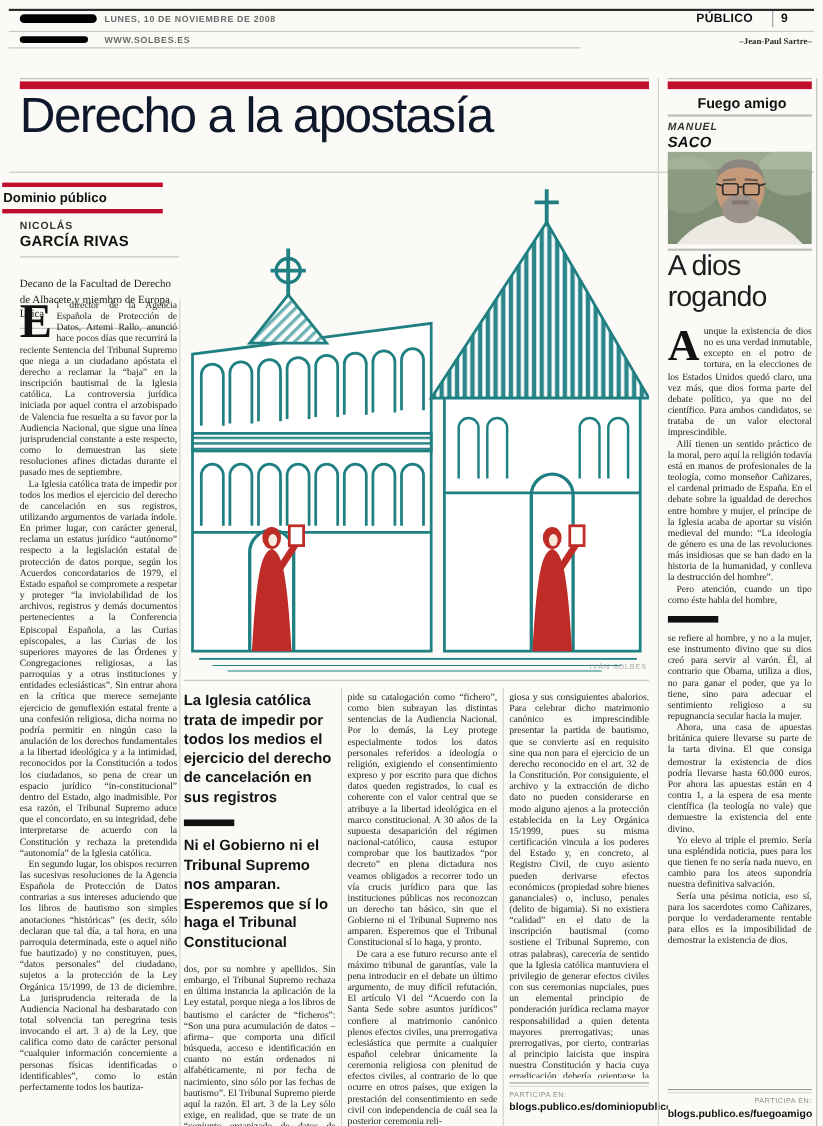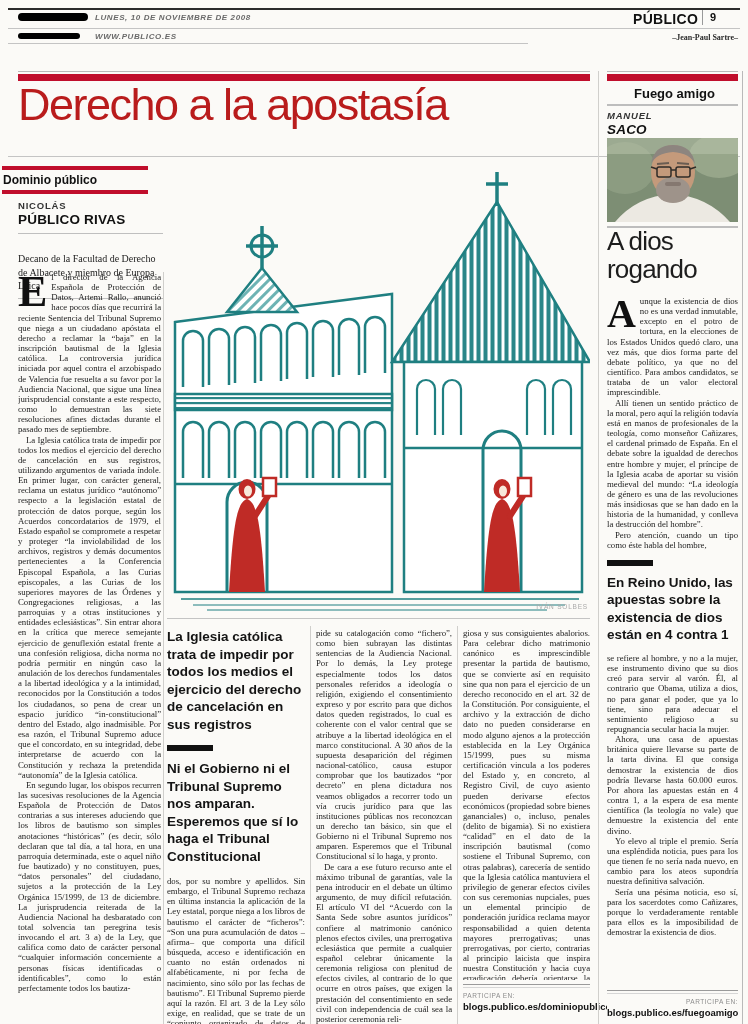--- a/index.html
+++ b/index.html
@@ -9,32 +9,32 @@
     font-family:"Liberation Serif", serif; color:#1c1c1c;
   }
   .abs { position:absolute; }
   .hairline { position:absolute; background:#c4c4c4; }
   .vline { position:absolute; width:1px; background:#d0cfcc; }
 
   
   .top-rule { top:8px; left:8px; width:732px; height:2px; background:#2b2b2b; }
   .logo-bar { background:#000; border-radius:4px; }
   .hdr-small { font-family:"Liberation Sans", sans-serif; font-size:8px; font-weight:bold;
-               letter-spacing:0.6px; color:#6a6a6a;font-style:italic; }
-  .brand { font-family:"Liberation Sans", sans-serif; font-size:14px; font-weight:bold; color:#111; letter-spacing:0.3px; }
+               letter-spacing:0.6px; color:#6a6a6a; }
+  .brand { font-family:"Liberation Sans", sans-serif; font-size:11px; font-weight:bold; color:#111; letter-spacing:0.3px; }
   .pagenum { font-family:"Liberation Sans", sans-serif; font-size:11px; font-weight:bold; color:#111; }
   .masthead-quote { text-align:right; }
   .masthead-quote .q { font-size:18px; font-weight:bold; color:#141414; letter-spacing:-0.3px; }
   .masthead-quote .qa { font-size:8px; font-weight:bold; color:#2a2a2a; margin-top:1px; }
 
   .redbar { background:#c00e2c; height:7px; }
   .redbar-wrap { border-top:1px solid #b9b9b9; padding-top:2px; }
 
   .headline { font-family:"Liberation Sans", sans-serif; font-weight:normal; font-size:45px;
-              line-height:50px; letter-spacing:-1.5px; color:#b91c1c; }
+              line-height:50px; letter-spacing:-1.5px; color:#0f172a; }
 
   .kicker-box { border-top:4px solid #c00e2c; border-bottom:4px solid #c00e2c; padding:3px 0 3px 1px; }
   .kicker-box .k { font-family:"Liberation Sans", sans-serif; font-weight:bold; font-size:12px; color:#111; }
 
   .author-first { font-family:"Liberation Sans", sans-serif; font-weight:bold; font-size:9.5px;
                   letter-spacing:0.8px; color:#333; }
   .author-last  { font-family:"Liberation Sans", sans-serif; font-weight:bold; font-size:13.5px;
                   letter-spacing:0.2px; color:#111; margin-top:1px; }
   .author-bio   { font-size:10px; line-height:13.5px; color:#222;
                   border-top:1px solid #bfbfbf; border-bottom:1px solid #bfbfbf;
@@ -74,21 +74,21 @@
 <div class="page">
 
   <div class="abs top-rule"></div>
   <div class="abs logo-bar" style="top:13px;left:18px;width:70px;height:8px;"></div>
   <div class="abs hdr-small" style="top:13px;left:95px;">LUNES, 10 DE NOVIEMBRE DE 2008</div>
   <div class="abs brand" style="top:11px;left:633px;">PÚBLICO</div>
   <div class="abs" style="top:10px;left:702px;width:1px;height:15px;background:#999;"></div>
   <div class="abs pagenum" style="top:11px;left:710px;">9</div>
   <div class="hairline" style="top:28px;left:8px;width:732px;height:1px;"></div>
   <div class="abs logo-bar" style="top:33px;left:18px;width:62px;height:6px;"></div>
-  <div class="abs hdr-small" style="top:32px;left:95px;">WWW.PUBLICO.ES</div>
+  <div class="abs hdr-small" style="top:32px;left:95px;">WWW.SOLBES.ES</div>
   <div class="hairline" style="top:43px;left:8px;width:520px;height:1px;"></div>
 
   <div class="abs masthead-quote" style="top:32px;right:10px;width:220px;">
     <div class="qa">–Jean-Paul Sartre–</div>
   </div>
 
   <div class="abs redbar-wrap" style="top:71px;left:18px;width:572px;">
       <div class="redbar"></div>
     </div>
   <div class="abs redbar-wrap" style="top:71px;left:607px;width:131px;">
@@ -96,21 +96,21 @@
     </div>
 
   <h1 class="abs headline" style="top:80px;left:18px;width:575px;margin:0;">Derecho a la apostasía</h1>
   <div class="hairline" style="top:156px;left:8px;width:732px;height:1px;"></div>
 
   <div class="abs kicker-box" style="top:166px;left:2px;width:145px;">
     <div class="k">Dominio público</div>
   </div>
   <div class="abs" style="top:200px;left:18px;width:145px;">
     <div class="author-first">NICOLÁS</div>
-    <div class="author-last">PÚBLICO RIVAS</div>
+    <div class="author-last">GARCÍA RIVAS</div>
     <div class="author-bio">Decano de la Facultad de Derecho de Albacete y miembro de Europa Laica</div>
   </div>
 
   <div class="abs body-text clip" style="top:272px;left:18px;width:143px;height:750px;">
     <p><span class="dropcap">E</span><span>l director de la Agencia Española de Protección de Datos, Artemi Rallo, anunció hace pocos días que recurrirá la reciente Sentencia del Tribunal Supremo que niega a un ciudadano apóstata el derecho a reclamar la “baja” en la inscripción bautismal de la Iglesia católica. La controversia jurídica iniciada por aquel contra el arzobispado de Valencia fue resuelta a su favor por la Audiencia Nacional, que sigue una línea jurisprudencial constante a este respecto, como lo demuestran las siete resoluciones afines dictadas durante el pasado mes de septiembre.</span></p>
     <p>La Iglesia católica trata de impedir por todos los medios el ejercicio del derecho de cancelación en sus registros, utilizando argumentos de variada índole. En primer lugar, con carácter general, reclama un estatus jurídico “autónomo” respecto a la legislación estatal de protección de datos porque, según los Acuerdos concordatarios de 1979, el Estado español se compromete a respetar y proteger “la inviolabilidad de los archivos, registros y demás documentos pertenecientes a la Conferencia Episcopal Española, a las Curias episcopales, a las Curias de los superiores mayores de las Órdenes y Congregaciones religiosas, a las parroquias y a otras instituciones y entidades eclesiásticas”. Sin entrar ahora en la crítica que merece semejante ejercicio de genuflexión estatal frente a una confesión religiosa, dicha norma no podría permitir en ningún caso la anulación de los derechos fundamentales a la libertad ideológica y a la intimidad, reconocidos por la Constitución a todos los ciudadanos, so pena de crear un espacio jurídico “in-constitucional” dentro del Estado, algo inadmisible. Por esa razón, el Tribunal Supremo aduce que el concordato, en su integridad, debe interpretarse de acuerdo con la Constitución y rechaza la pretendida “autonomía” de la Iglesia católica.</p>
     <p>En segundo lugar, los obispos recurren las sucesivas resoluciones de la Agencia Española de Protección de Datos contrarias a sus intereses aduciendo que los libros de bautismo son simples anotaciones “históricas” (es decir, sólo declaran que tal día, a tal hora, en una parroquia determinada, este o aquel niño fue bautizado) y no constituyen, pues, “datos personales” del ciudadano, sujetos a la protección de la Ley Orgánica 15/1999, de 13 de diciembre. La jurisprudencia reiterada de la Audiencia Nacional ha desbaratado con total solvencia tan peregrina tesis invocando el art. 3 a) de la Ley, que califica como dato de carácter personal “cualquier información concerniente a personas físicas identificadas o identificables”, como lo están perfectamente todos los bautiza-</p>
   </div>
 
   <div class="abs" style="top:162px;left:167px;width:423px;height:452px;">
@@ -263,21 +263,20 @@
 
   <div class="hairline" style="top:226px;left:607px;width:131px;height:2px;background:#bdbdbd;"></div>
   <h2 class="abs op-headline" style="top:227px;left:607px;width:131px;margin:0;font-weight:normal;">A dios rogando</h2>
 
   <div class="abs body-text clip" style="top:296px;left:607px;width:131px;height:686px;">
     <p><span class="dropcap small">A</span><span>unque la existencia de dios no es una verdad inmutable, excepto en el potro de tortura, en la elecciones de los Estados Unidos quedó claro, una vez más, que dios forma parte del debate político, ya que no del científico. Para ambos candidatos, se trataba de un valor electoral imprescindible.</span></p>
     <p>Allí tienen un sentido práctico de la moral, pero aquí la religión todavía está en manos de profesionales de la teología, como monseñor Cañizares, el cardenal primado de España. En el debate sobre la igualdad de derechos entre hombre y mujer, el príncipe de la Iglesia acaba de aportar su visión medieval del mundo: “La ideología de género es una de las revoluciones más insidiosas que se han dado en la historia de la humanidad, y conlleva la destrucción del hombre”.</p>
     <p>Pero atención, cuando un tipo como éste habla del hombre,</p>
     <div class="op-pq">
       <div class="pq-bar" style="margin-bottom:8px;"></div>
-      <div class="pullquote">En Reino Unido, las apuestas sobre la existencia de dios están en 4 contra 1</div>
     </div>
     <p style="text-indent:0;">se refiere al hombre, y no a la mujer, ese instrumento divino que su dios creó para servir al varón. Él, al contrario que Obama, utiliza a dios, no para ganar el poder, que ya lo tiene, sino para adecuar el sentimiento religioso a su repugnancia secular hacia la mujer.</p>
     <p>Ahora, una casa de apuestas británica quiere llevarse su parte de la tarta divina. El que consiga demostrar la existencia de dios podría llevarse hasta 60.000 euros. Por ahora las apuestas están en 4 contra 1, a la espera de esa mente científica (la teología no vale) que demuestre la existencia del ente divino.</p>
     <p>Yo elevo al triple el premio. Sería una espléndida noticia, pues para los que tienen fe no sería nada nuevo, en cambio para los ateos supondría nuestra definitiva salvación.</p>
     <p>Sería una pésima noticia, eso sí, para los sacerdotes como Cañizares, porque lo verdaderamente rentable para ellos es la imposibilidad de demostrar la existencia de dios.</p>
   </div>
 
   <div class="abs" style="top:988px;left:607px;width:131px;background:#fbfaf7;padding-top:2px;text-align:right;">
     <div class="foot-rule"></div>
     <div class="foot-label">PARTICIPA EN:</div>

